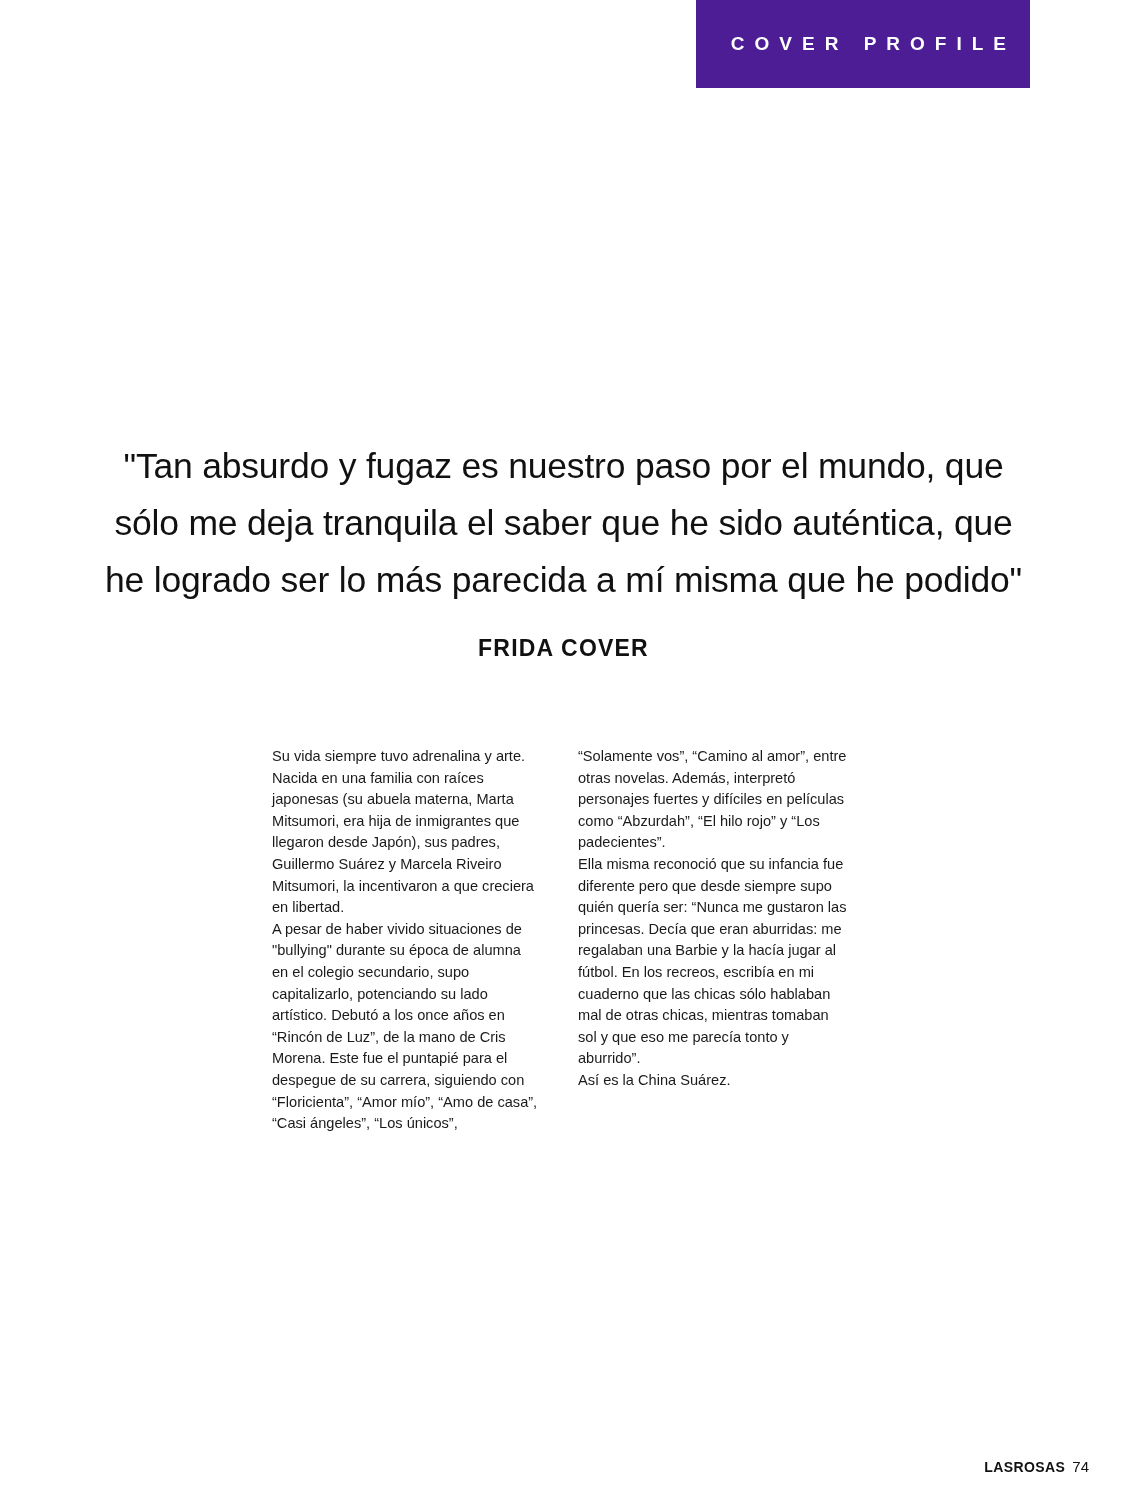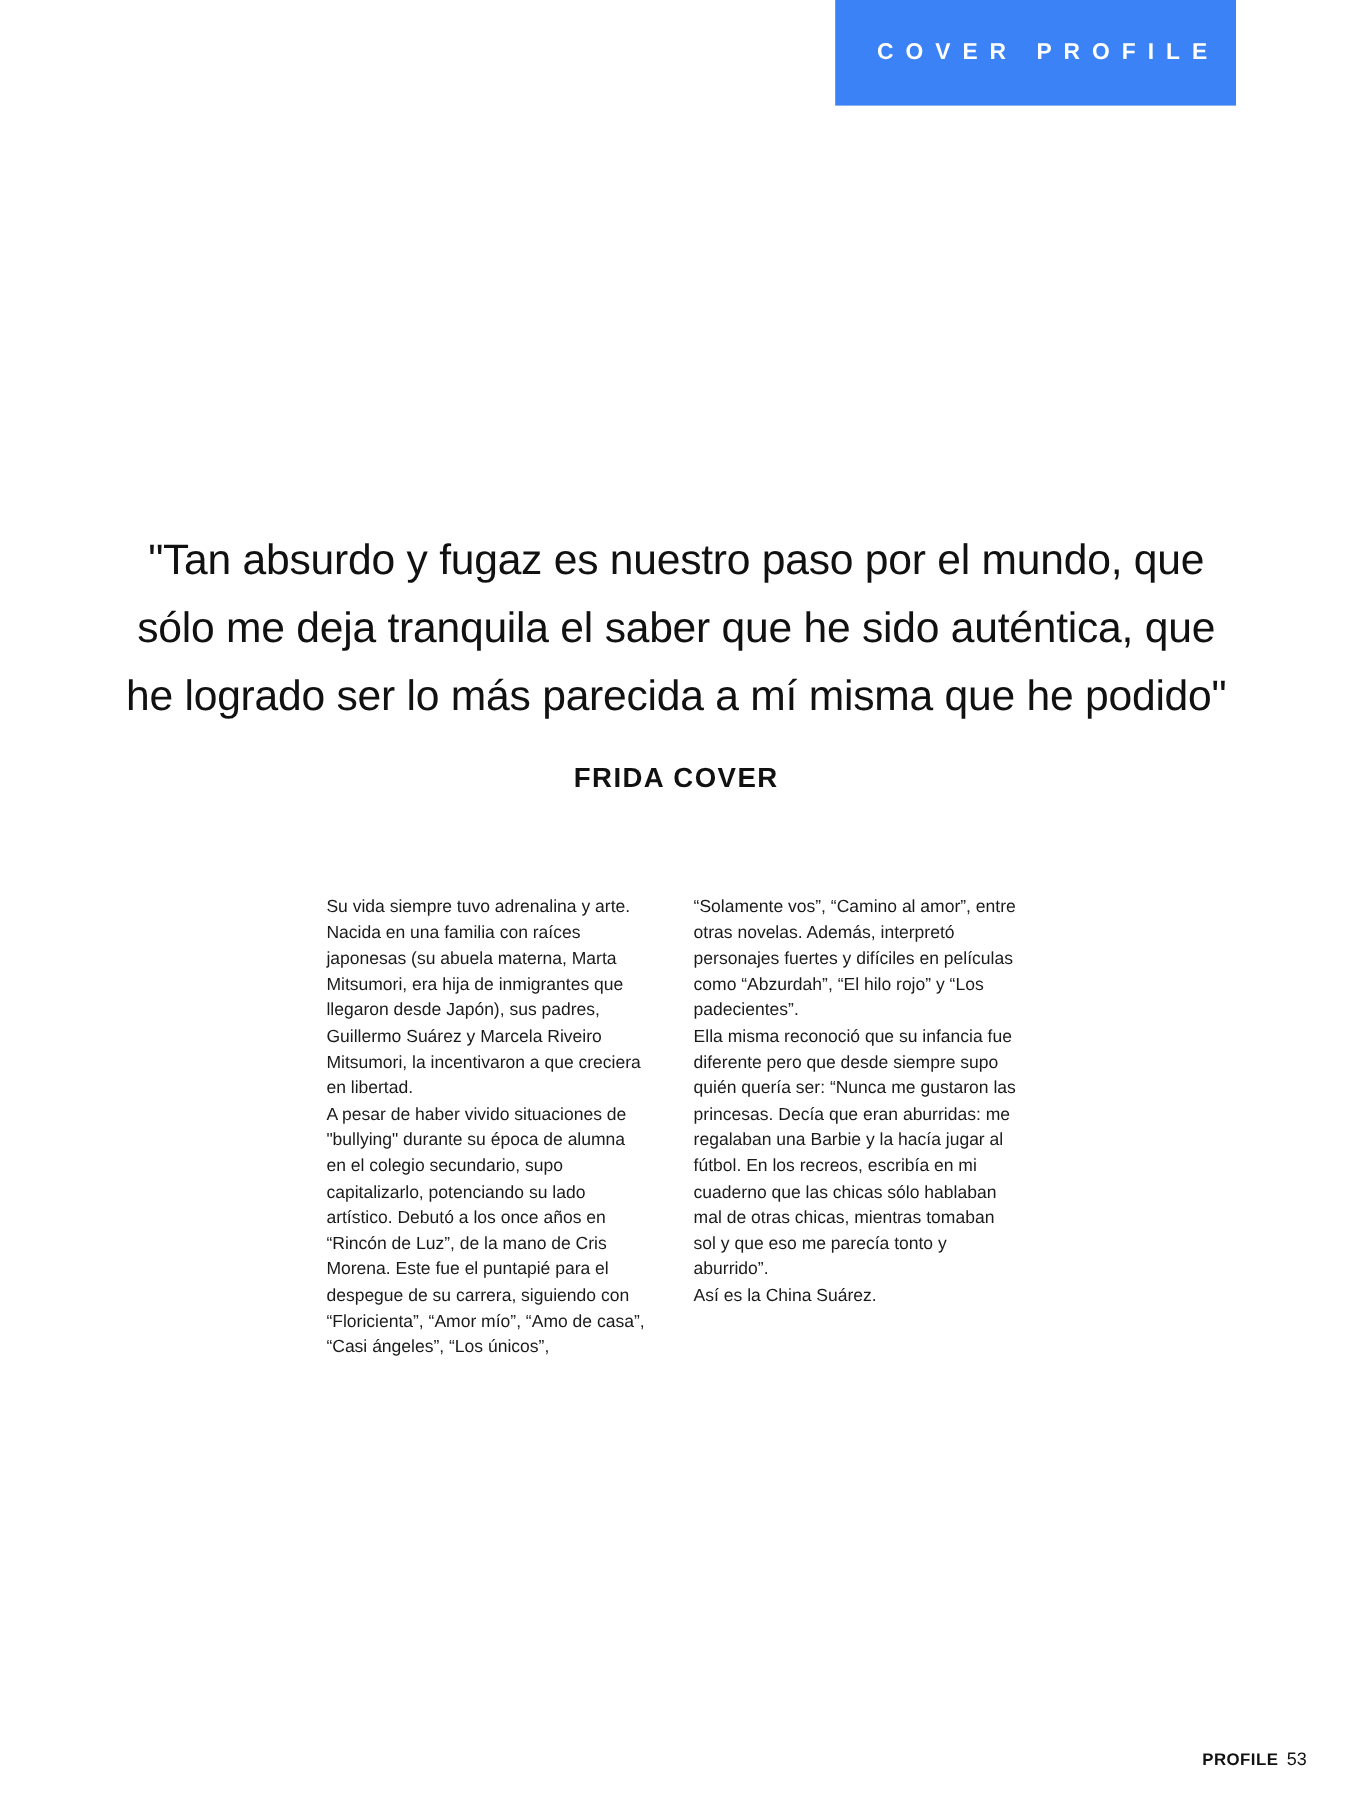--- a/index.html
+++ b/index.html
@@ -16,21 +16,21 @@
     overflow: hidden;
   }
 
   
   .header-tab {
     position: absolute;
     top: 0;
     left: 696px;
     width: 334px;
     height: 88px;
-    background: #3b82f6;
+    background: #4c1d95;
     display: flex;
     align-items: center;
     justify-content: flex-end;
     box-sizing: border-box;
     padding-right: 14px;
   }
   .header-tab-label {
     color: #ffffff;
     font-size: 19px;
     font-weight: bold;
@@ -125,15 +125,15 @@
 <div class="body-columns">
   <div class="body-col">
     <p>Su vida siempre tuvo adrenalina y arte. Nacida en una familia con raíces japonesas (su abuela materna, Marta Mitsumori, era hija de inmigrantes que llegaron desde Japón), sus padres, Guillermo Suárez y Marcela Riveiro Mitsumori, la incentivaron a que creciera en libertad.<br>A pesar de haber vivido situaciones de "bullying" durante su época de alumna en el colegio secundario, supo capitalizarlo, potenciando su lado artístico. Debutó a los once años en “Rincón de Luz”, de la mano de Cris Morena. Este fue el puntapié para el despegue de su carrera, siguiendo con “Floricienta”, “Amor mío”, “Amo de casa”, “Casi ángeles”, “Los únicos”,</p>
   </div>
   <div class="body-col">
     <p>“Solamente vos”, “Camino al amor”, entre otras novelas. Además, interpretó personajes fuertes y difíciles en películas como “Abzurdah”, “El hilo rojo” y “Los padecientes”.<br>Ella misma reconoció que su infancia fue diferente pero que desde siempre supo quién quería ser: “Nunca me gustaron las princesas. Decía que eran aburridas: me regalaban una Barbie y la hacía jugar al fútbol. En los recreos, escribía en mi cuaderno que las chicas sólo hablaban mal de otras chicas, mientras tomaban sol y que eso me parecía tonto y aburrido”.<br>Así es la China Suárez.</p>
   </div>
 </div>
 
 <div class="footer">
-  <span class="footer-brand">PROFILE</span>
-  <span class="footer-page">53</span>
+  <span class="footer-brand">LASROSAS</span>
+  <span class="footer-page">74</span>
 </div>
 
 </body></html>

